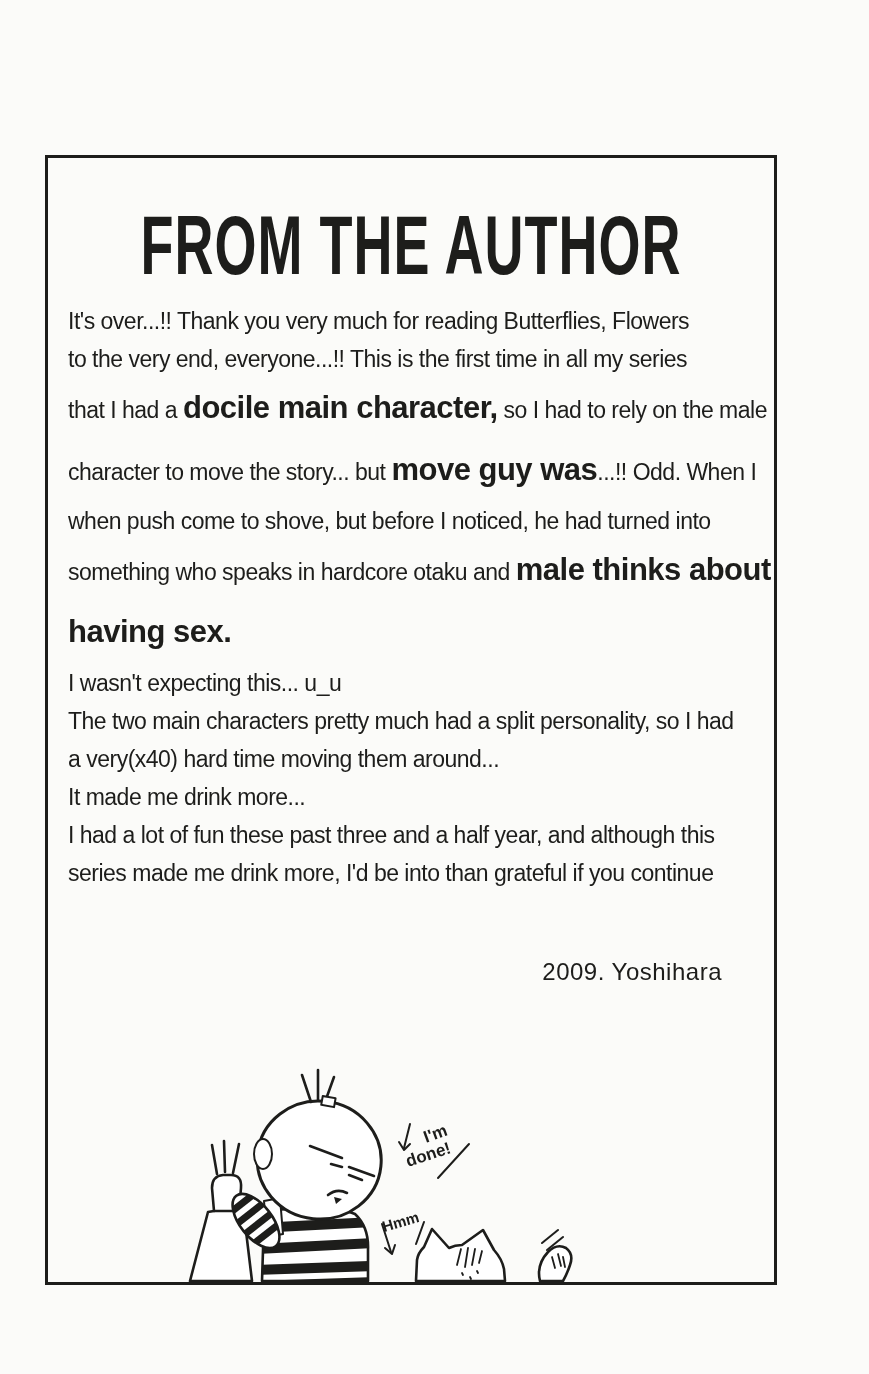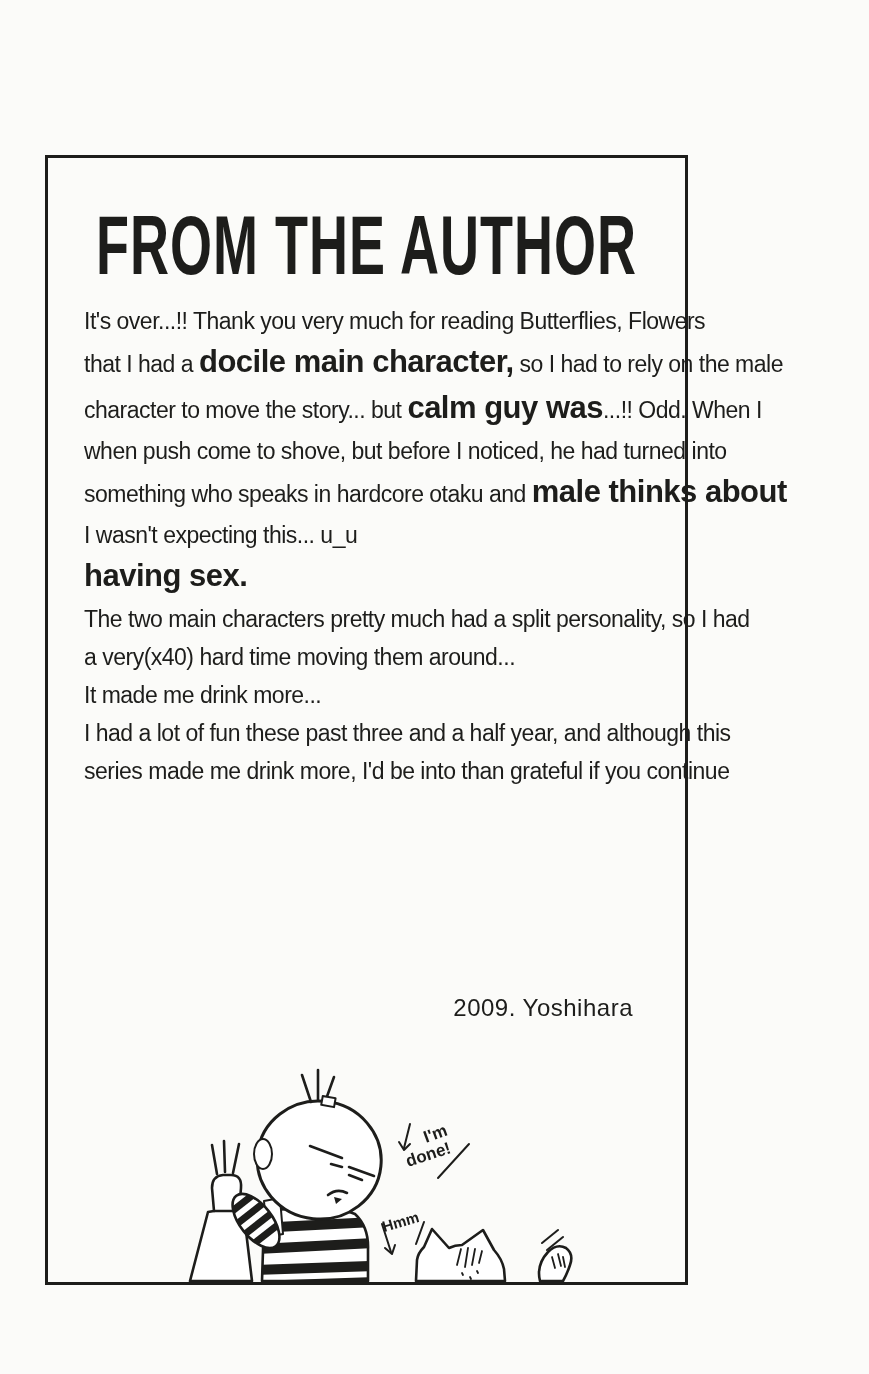--- a/index.html
+++ b/index.html
@@ -17,21 +17,21 @@
   }
   .page {
     position: absolute;
     inset: 0;
     background: var(--paper);
   }
   .frame {
     position: absolute;
     left: 45px;
     top: 155px;
-    width: 643px;
+    width: 732px;
     height: 1130px;
     border: 3px solid var(--ink);
   }
   .title {
     position: absolute;
     top: 38px;
     left: 0;
     width: 100%;
     text-align: center;
     font-size: 54px;
@@ -45,35 +45,33 @@
     position: absolute;
     top: 144px;
     left: 20px;
     right: 10px;
   }
   .body-line {
     line-height: 38px;
     font-size: 23px;
     letter-spacing: -0.5px;
     white-space: nowrap;
-    margin-left: 16px;
-  }
-  .body-line.tall { line-height: 44px; }
+  }
+  .body-line.tall { line-height: 60px; }
   .body-line .big {
     font-size: 31px;
     font-weight: bold;
     letter-spacing: -0.5px;
   }
   .signature {
     position: absolute;
     top: 800px;
     right: 52px;
     font-size: 24px;
     letter-spacing: 0.5px;
-    margin-top: 36px;
   }
   .illustration {
     position: absolute;
     left: 102px;
     bottom: 0;
     width: 470px;
     height: 228px;
   }
   .illustration .stroke {
     fill: none;
@@ -99,26 +97,27 @@
 </head>
 <body>
 
 <div class="page">
   <div class="frame">
 
     <div class="title">FROM THE AUTHOR</div>
 
     <div class="body-text">
         <div class="body-line"><span>It's over...!! Thank you very much for reading Butterflies, Flowers</span></div>
+        <div class="body-line"><span>to the very end, everyone...!! This is the first time in all my series</span></div>
         <div class="body-line tall"><span>that I had a </span><span class="big">docile main character,</span><span> so I had to rely on the male</span></div>
-        <div class="body-line tall"><span>character to move the story... but </span><span class="big">calm guy was</span><span>...!! Odd. When I</span></div>
+        <div class="body-line tall"><span>character to move the story... but </span><span class="big">move guy was</span><span>...!! Odd. When I</span></div>
         <div class="body-line"><span>when push come to shove, but before I noticed, he had turned into</span></div>
         <div class="body-line tall"><span>something who speaks in hardcore otaku and </span><span class="big">male thinks about</span></div>
+        <div class="body-line tall"><span class="big">having sex.</span></div>
         <div class="body-line"><span>I wasn't expecting this... u_u</span></div>
-        <div class="body-line tall"><span class="big">having sex.</span></div>
         <div class="body-line"><span>The two main characters pretty much had a split personality, so I had</span></div>
         <div class="body-line"><span>a very(x40) hard time moving them around...</span></div>
         <div class="body-line"><span>It made me drink more...</span></div>
         <div class="body-line"><span>I had a lot of fun these past three and a half year, and although this</span></div>
         <div class="body-line"><span>series made me drink more, I'd be into than grateful if you continue</span></div>
       </div>
 
     <div class="signature">2009. Yoshihara</div>
 
     <svg class="illustration" viewBox="0 0 470 228" aria-hidden="true">

